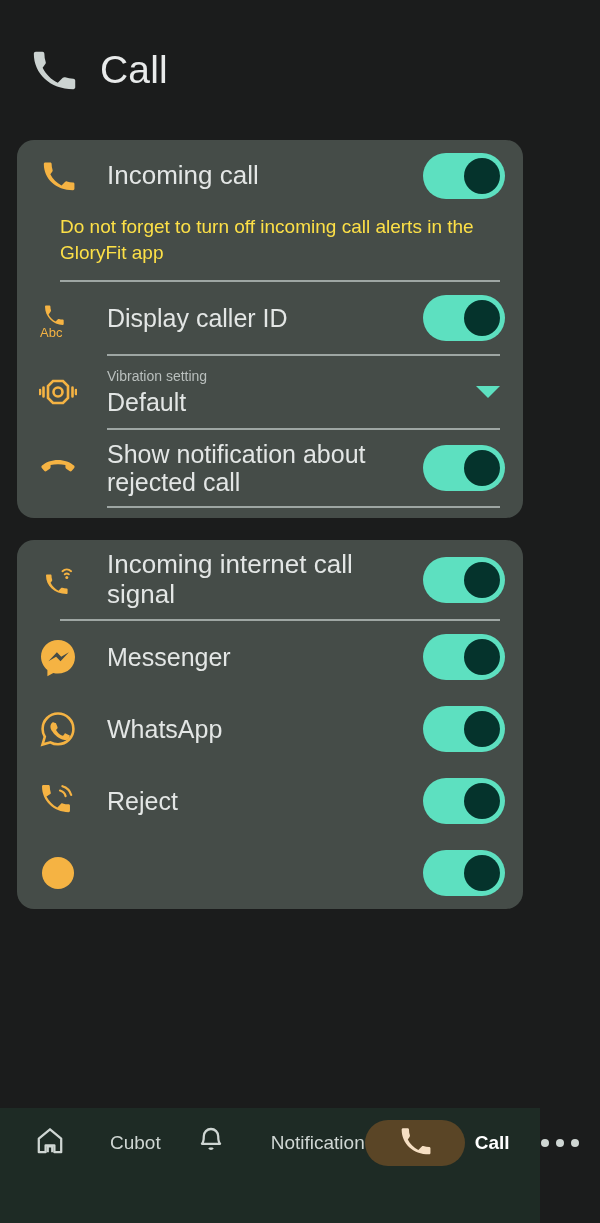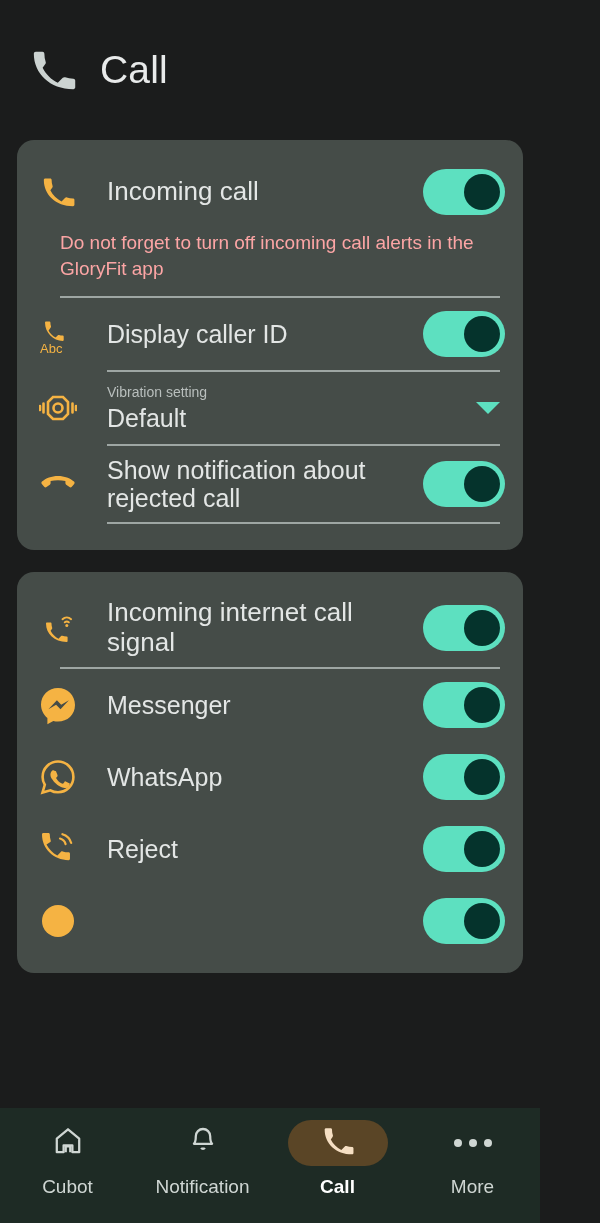--- a/index.html
+++ b/index.html
@@ -42,21 +42,21 @@
     left: 0;
     right: 0;
     bottom: 115px;
     overflow: hidden;
   }
 
   .card {
     background: #454c48;
     border-radius: 17px;
     margin: 0 17px 22px 17px;
-    padding: 16px 18px;
+    padding: 0 18px;
   }
 
   
   .row {
     display: flex;
     align-items: center;
     min-height: 72px;
     padding: 10px 0;
     gap: 0;
   }
@@ -89,21 +89,21 @@
     line-height: 1.2;
     padding-bottom: 4px;
   }
   .row-value {
     color: #e3e6e5;
     font-size: 25px;
     line-height: 1.15;
   }
 
   .caption {
-    color: #fca5a5;
+    color: #fde047;
     font-size: 19px;
     line-height: 1.38;
     padding: 2px 2px 14px 25px;
   }
 
   
   .divider {
     height: 2px;
     background: #9ea6a3;
     margin-left: 25px;
@@ -160,21 +160,21 @@
     bottom: 0;
     height: 115px;
     background: #1e2b25;
     display: flex;
     align-items: flex-start;
     padding-top: 12px;
   }
   .nav-item {
     flex: 1;
     display: flex;
-    flex-direction: column;
+    flex-direction: row;
     align-items: center;
     gap: 10px;
   }
   .nav-pill {
     width: 100px;
     height: 46px;
     border-radius: 23px;
     display: flex;
     align-items: center;
     justify-content: center;

